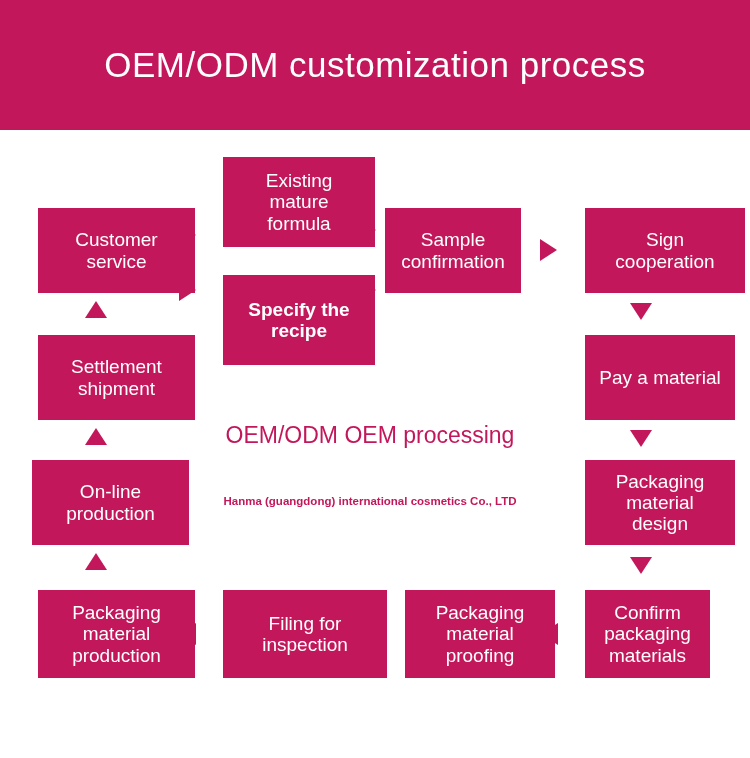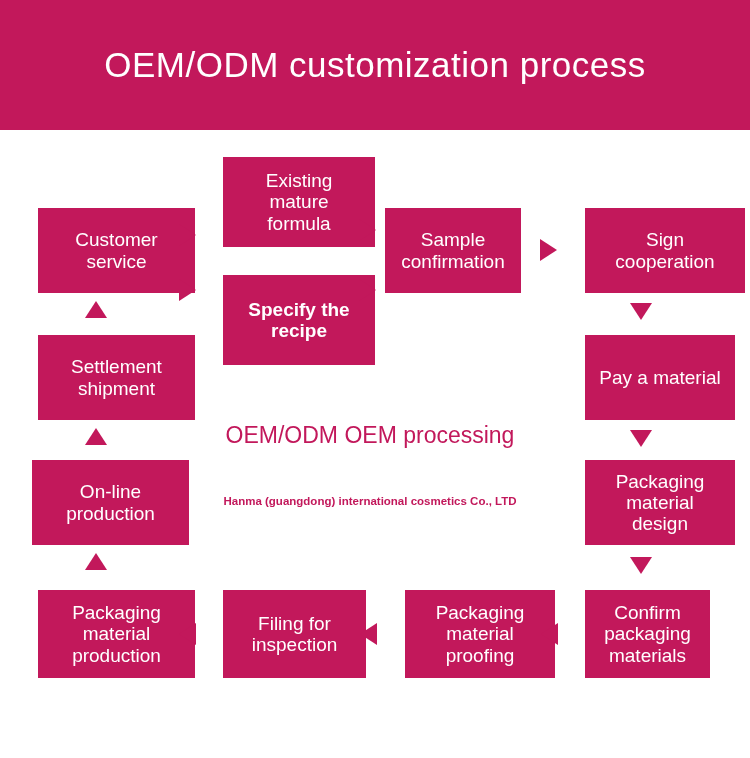--- a/index.html
+++ b/index.html
@@ -49,21 +49,21 @@
 
   .pos-customer-service            { left: 18px;  top: 208px; width: 157px; height: 85px; }
   .pos-existing-mature-formula     { left: 203px; top: 157px; width: 152px; height: 90px; }
   .pos-specify-the-recipe          { left: 203px; top: 275px; width: 152px; height: 90px; font-weight: bold; }
   .pos-sample-confirmation         { left: 365px; top: 208px; width: 136px; height: 85px; }
   .pos-sign-cooperation            { left: 565px; top: 208px; width: 160px; height: 85px; align-items: center; }
   .pos-pay-a-deposit               { left: 565px; top: 335px; width: 150px; height: 85px; }
   .pos-packaging-material-design   { left: 565px; top: 460px; width: 150px; height: 85px; }
   .pos-confirm-packaging-materials { left: 565px; top: 590px; width: 125px; height: 88px; }
   .pos-packaging-material-proofing { left: 385px; top: 590px; width: 150px; height: 88px; }
-  .pos-filing-for-inspection       { left: 203px; top: 590px; width: 143px; height: 88px; }
+  .pos-filing-for-inspection       { left: 203px; top: 590px; width: 164px; height: 88px; }
   .pos-packaging-material-production { left: 18px; top: 590px; width: 157px; height: 88px; }
   .pos-on-line-production          { left: 12px;  top: 460px; width: 157px; height: 85px; }
   .pos-settlement-shipment         { left: 18px;  top: 335px; width: 157px; height: 85px; }
 
   
   .center-title {
     position: absolute;
     left: 165px; top: 422px;
     width: 410px;
     text-align: center;

